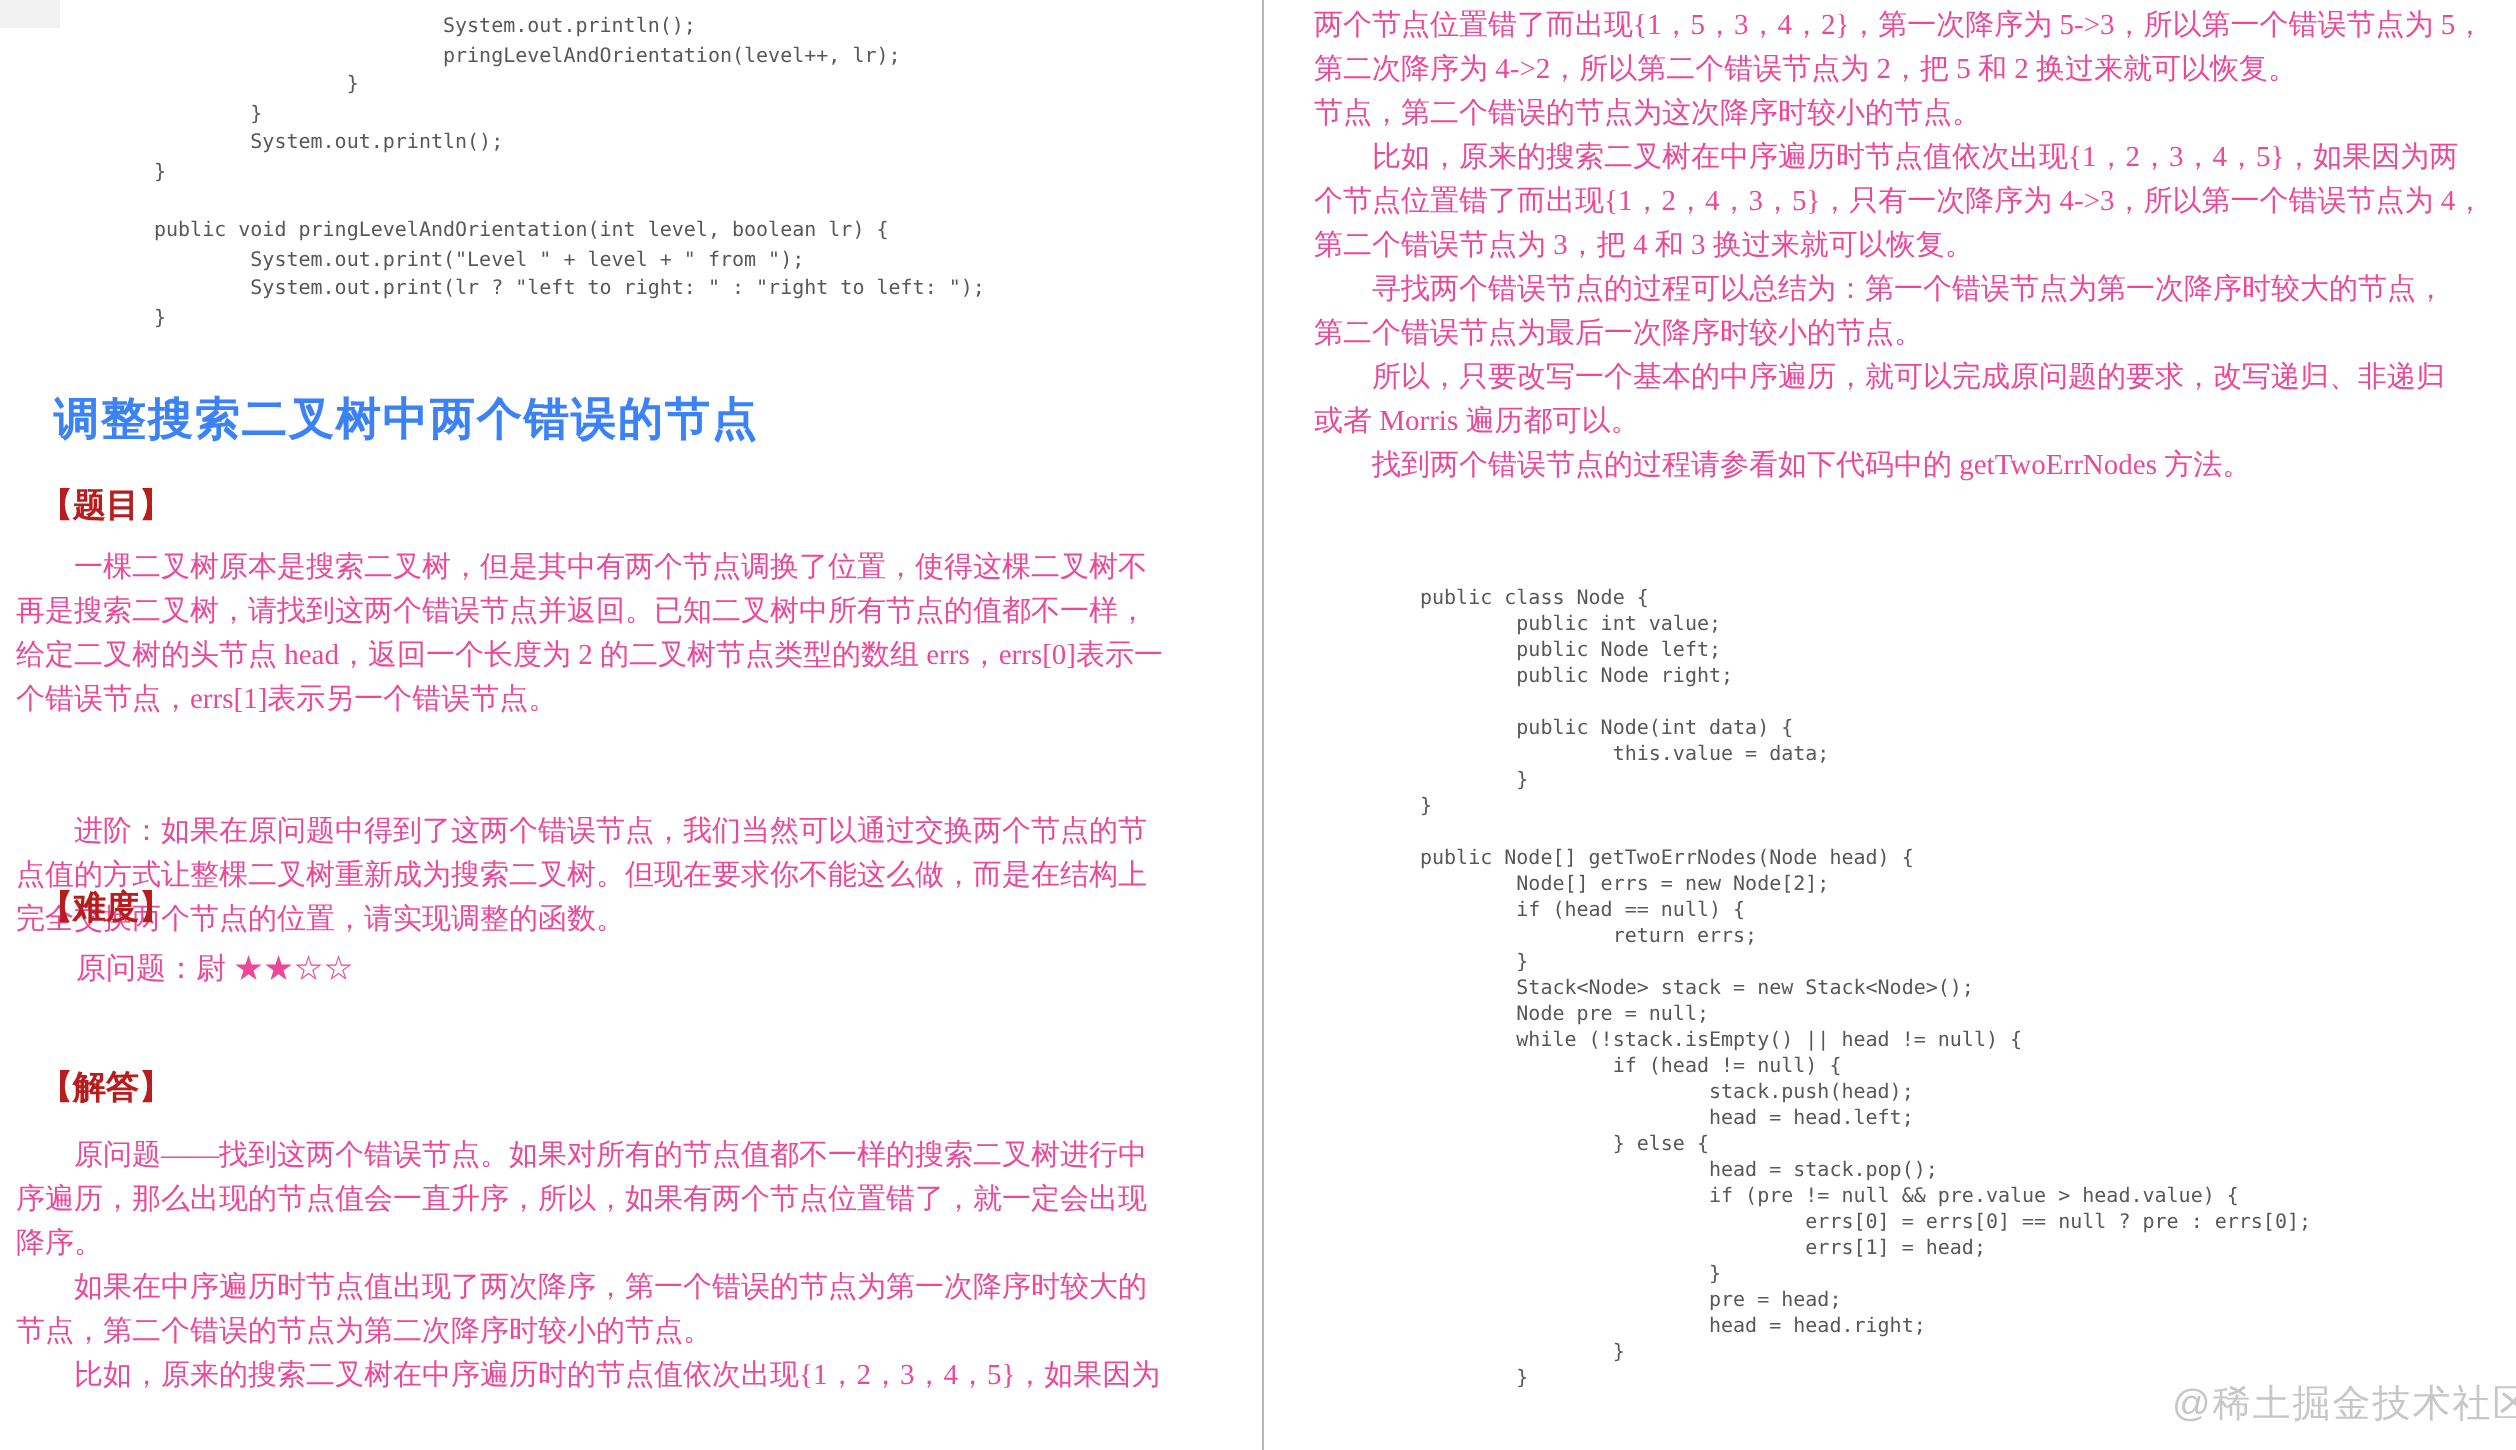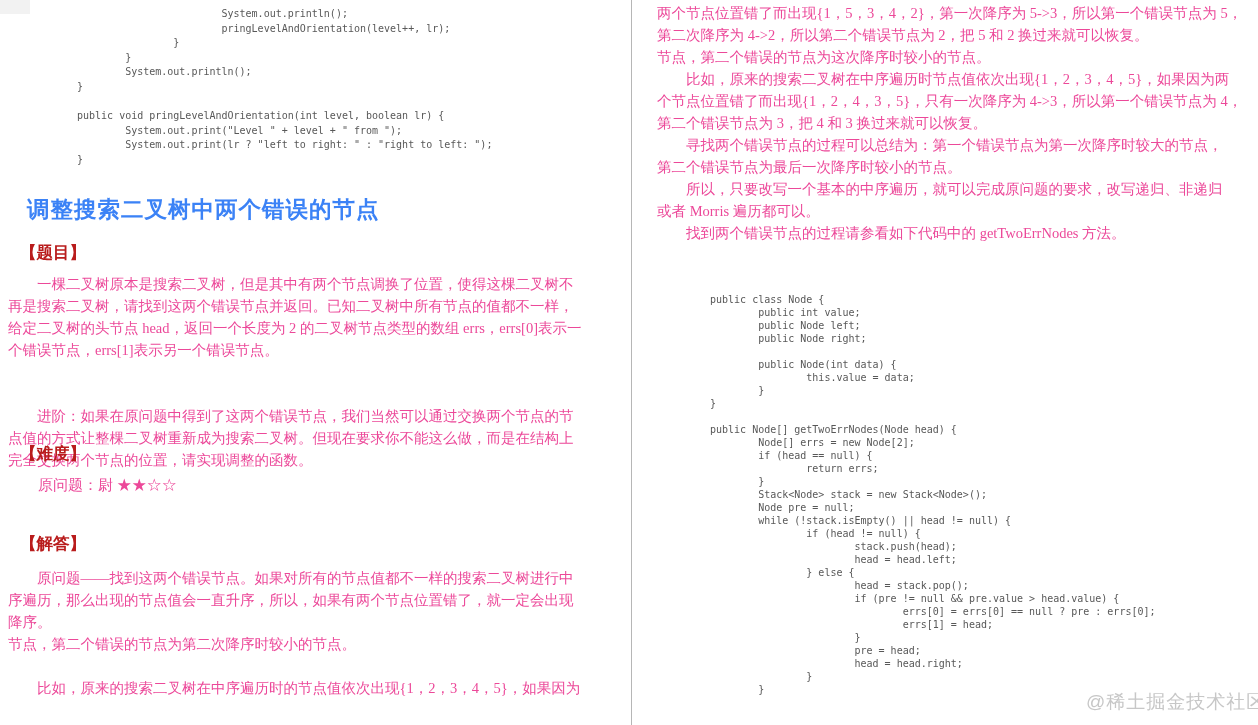--- a/index.html
+++ b/index.html
@@ -69,20 +69,21 @@
 
   <div class="abs section-label" style="left:20px;top:533px;">【解答】</div>
 
   <div class="abs textblock" style="left:8px;top:567px;width:600px;">
       <div class="tline">　　原问题——找到这两个错误节点。如果对所有的节点值都不一样的搜索二叉树进行中</div>
       <div class="tline">序遍历，那么出现的节点值会一直升序，所以，如果有两个节点位置错了，就一定会出现</div>
       <div class="tline">降序。</div>
     </div>
 
   <div class="abs textblock" style="left:8px;top:633px;width:600px;">
+      <div class="tline">　　如果在中序遍历时节点值出现了两次降序，第一个错误的节点为第一次降序时较大的</div>
       <div class="tline">节点，第二个错误的节点为第二次降序时较小的节点。</div>
     </div>
 
   <div class="abs textblock" style="left:8px;top:677px;width:600px;font-family:Liberation Serif, serif;">
       <div class="tline">　　比如，原来的搜索二叉树在中序遍历时的节点值依次出现{1，2，3，4，5}，如果因为</div>
     </div>
 </div>
 
 <div>
 

